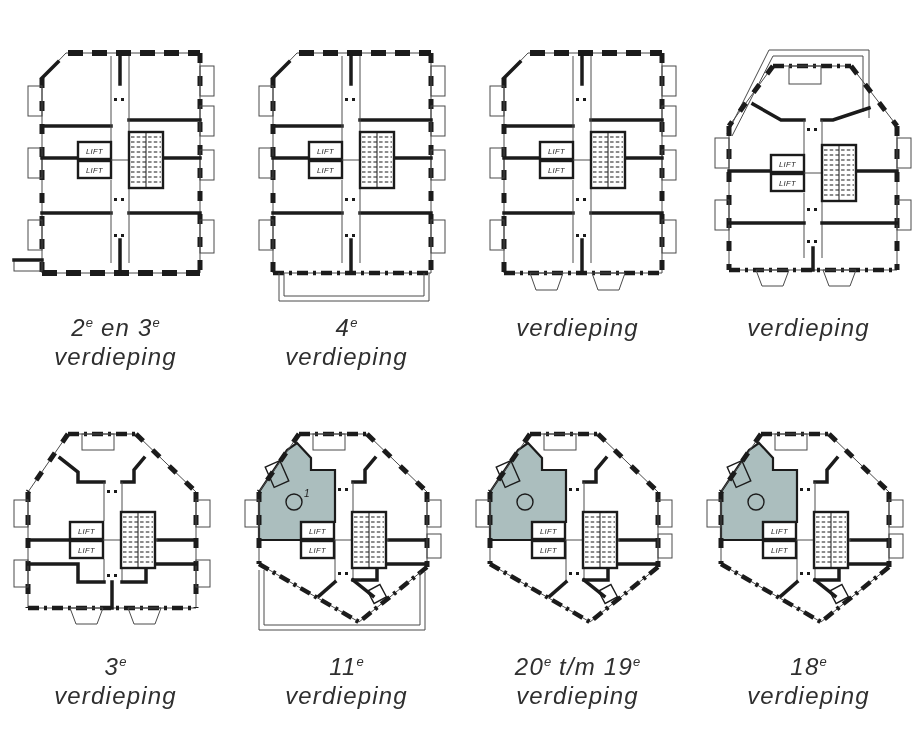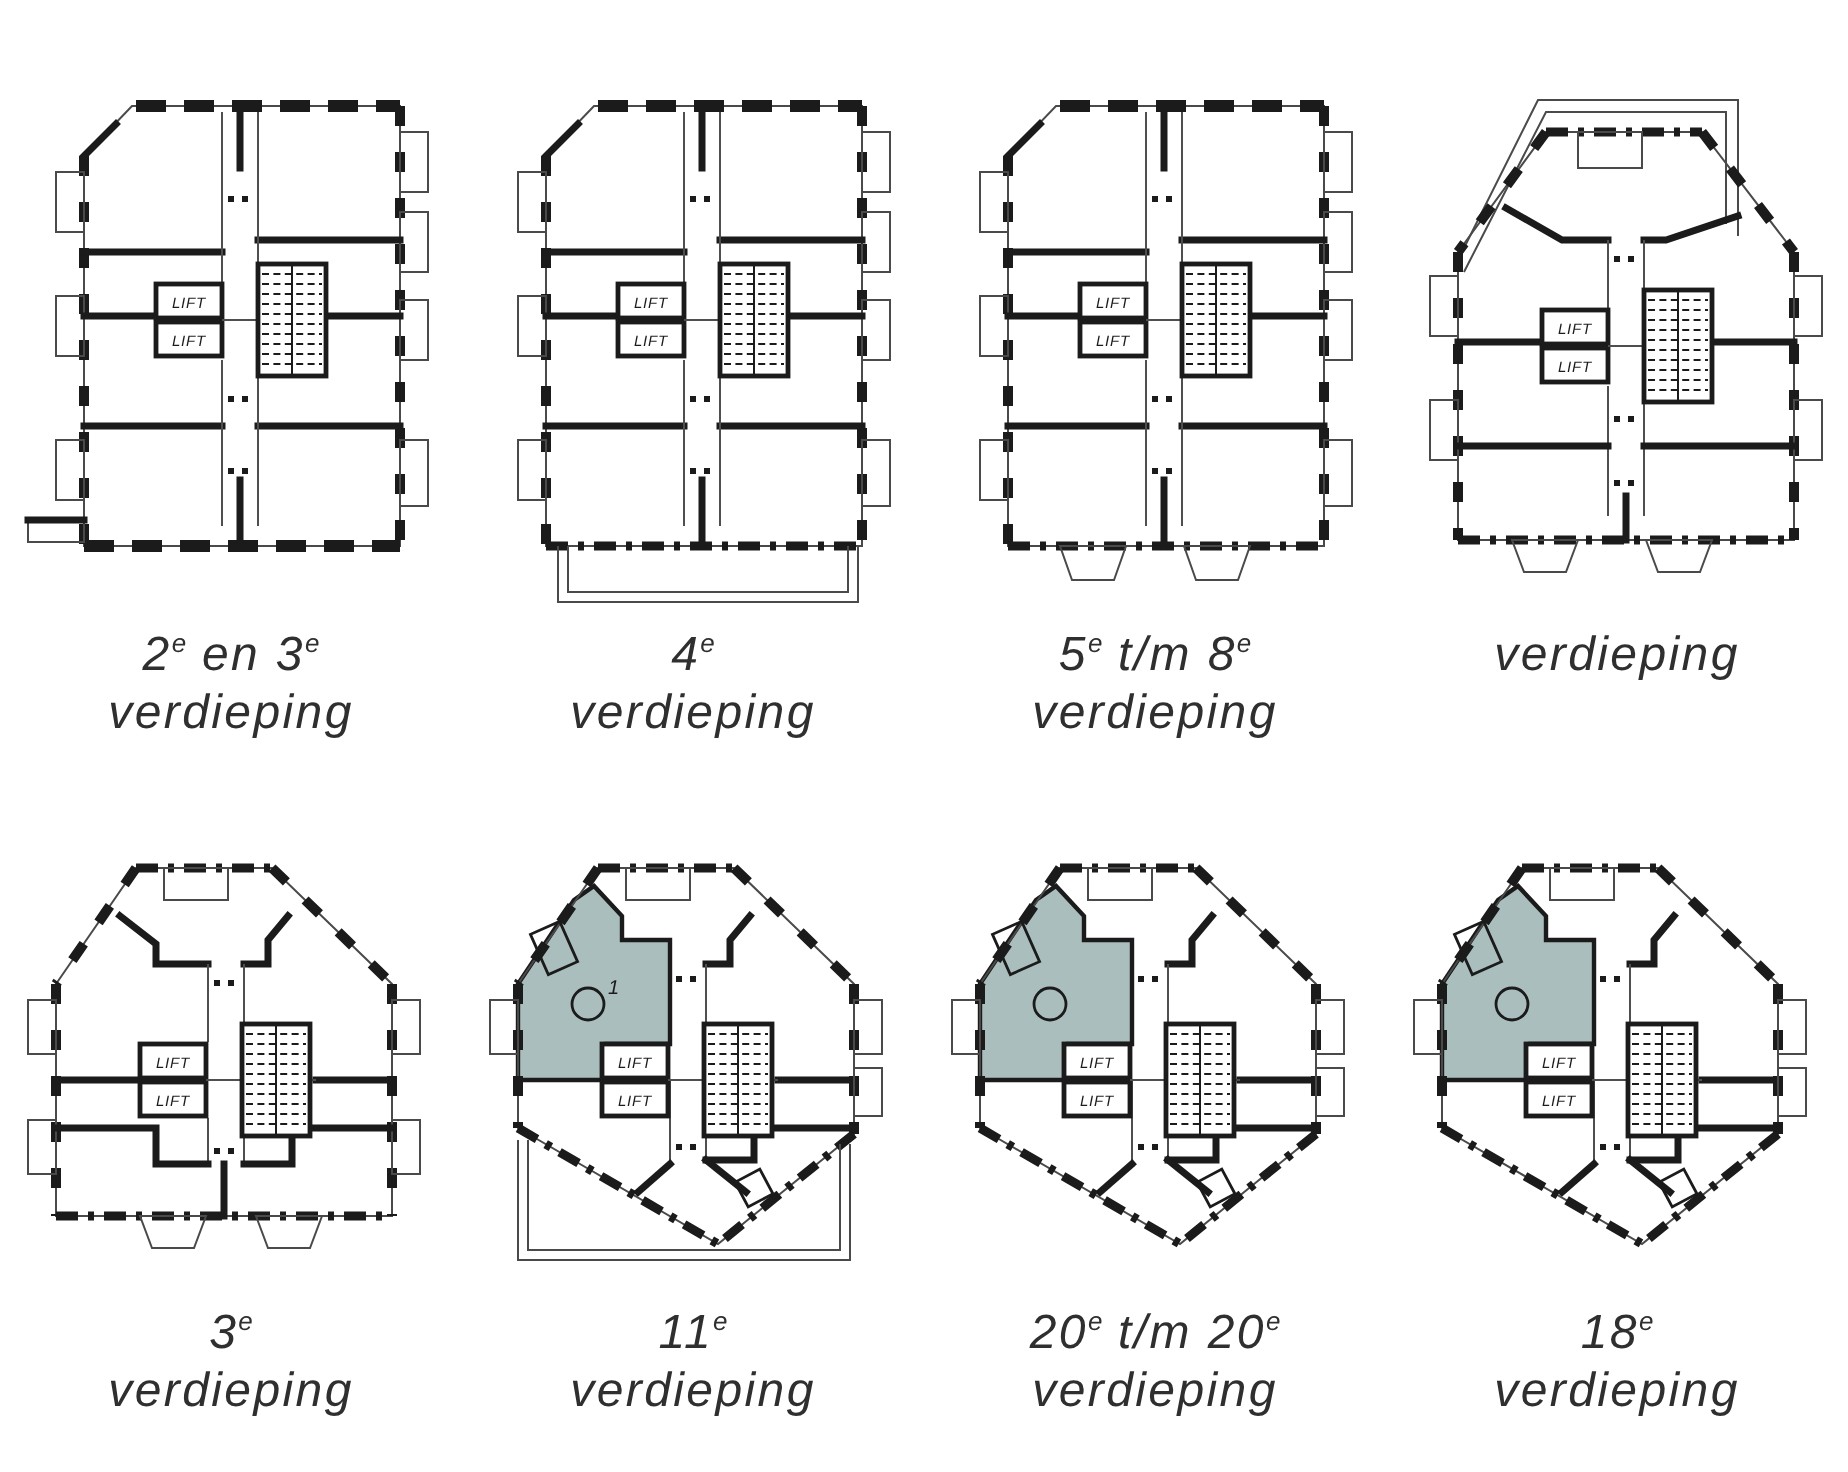--- a/index.html
+++ b/index.html
@@ -199,21 +199,20 @@
         <rect class="dot" x="106" y="90" width="3" height="3"></rect>
           <rect class="dot" x="113" y="90" width="3" height="3"></rect>
         <rect class="dot" x="106" y="190" width="3" height="3"></rect>
           <rect class="dot" x="113" y="190" width="3" height="3"></rect>
         <rect class="dot" x="106" y="226" width="3" height="3"></rect>
           <rect class="dot" x="113" y="226" width="3" height="3"></rect>
       </g>
       <use href="#lift-core" x="70" y="134"></use>
     </svg>
     <div class="caption">
-      <div><span>5</span><sup>e</sup><span> t/m 8</span><sup>e</sup></div>
       <div>verdieping</div>
     </div>
   </div>
 
   <div class="cell top">
     <svg class="plan" width="215" height="300" viewBox="0 0 215 300">
       <g>
         <polyline class="ol" points="26,126 68,42 168,42 168,110"></polyline>
         <polyline class="ol" points="31,128 72,48 162,48 162,104"></polyline>
       </g>
@@ -395,21 +394,21 @@
         <rect class="ol" x="188" y="122" width="14" height="24"></rect>
       </g>
       <use href="#lift-core" x="62" y="110"></use>
       <g>
         <rect class="tn2" x="-8" y="-11" width="16" height="22" transform="translate(38,62) rotate(-24)"></rect>
         <circle class="tn2" cx="55" cy="90" r="8"></circle>
         <rect class="tn2" x="-7" y="-7" width="14" height="14" transform="translate(138,182) rotate(-28)"></rect>
       </g>
     </svg>
     <div class="caption">
-      <div><span>20</span><sup>e</sup><span> t/m 20</span><sup>e</sup></div>
+      <div><span>20</span><sup>e</sup><span> t/m 19</span><sup>e</sup></div>
       <div>verdieping</div>
     </div>
   </div>
 
   <div class="cell bottom">
     <svg class="plan" width="215" height="235" viewBox="0 0 215 235">
       <path class="unit" d="M20,80 L48,38 L58,31 L72,46 L72,58 L96,58 L96,110 L64,110 L64,128 L20,128 Z" fill="#abbebe"></path>
       <g>
         <polyline class="wl" points="136,46 126,58 126,70 114,70"></polyline>
         <line class="tn" x1="96" y1="128" x2="96" y2="170"></line>

